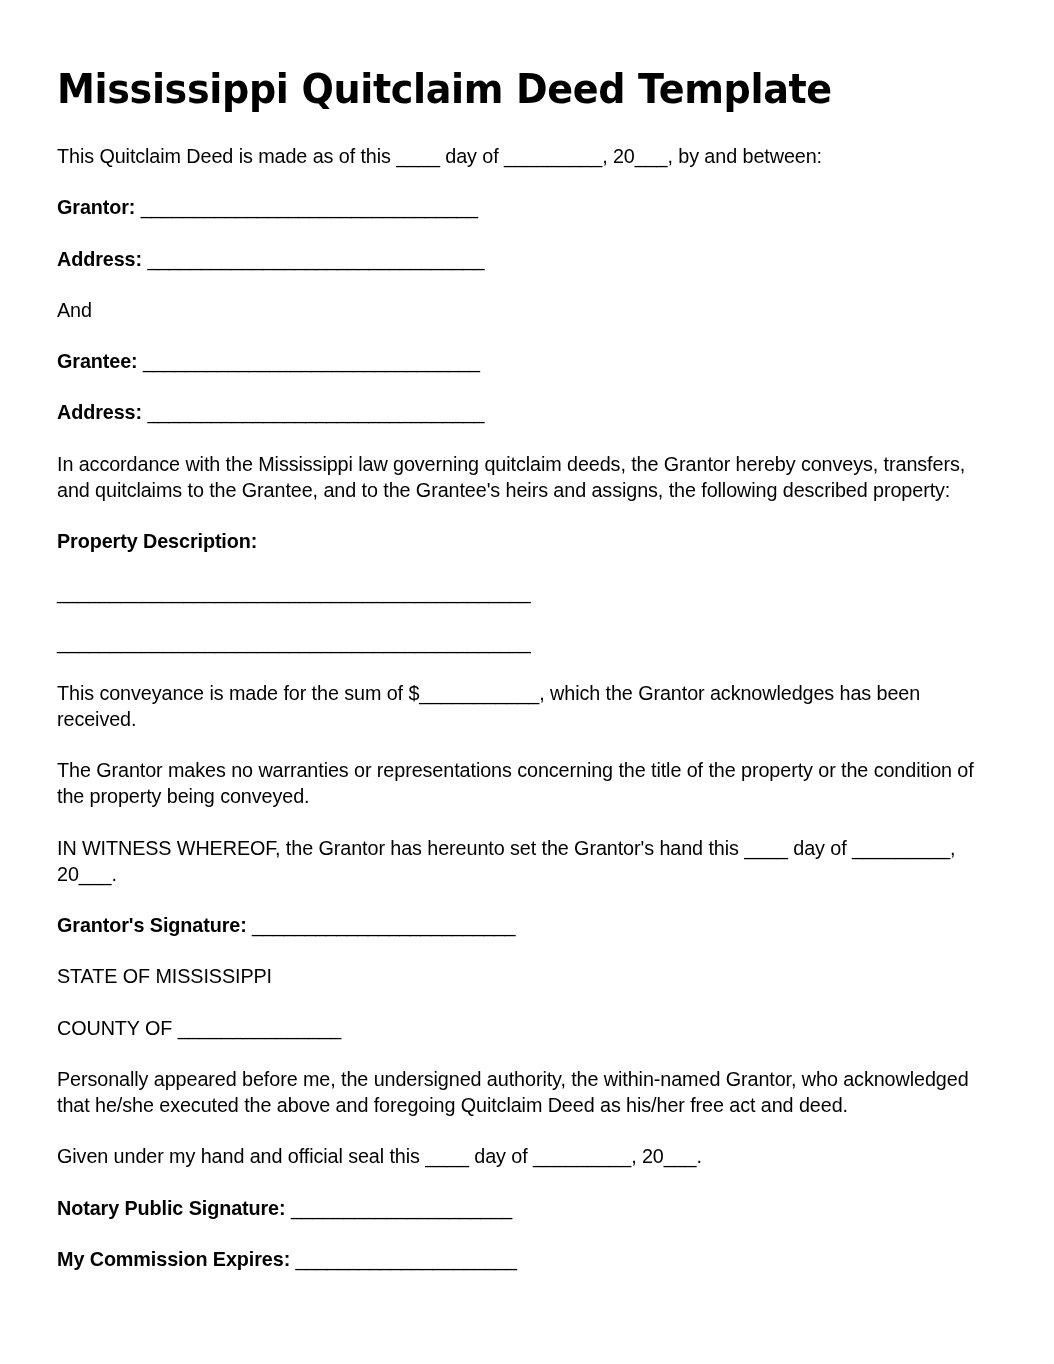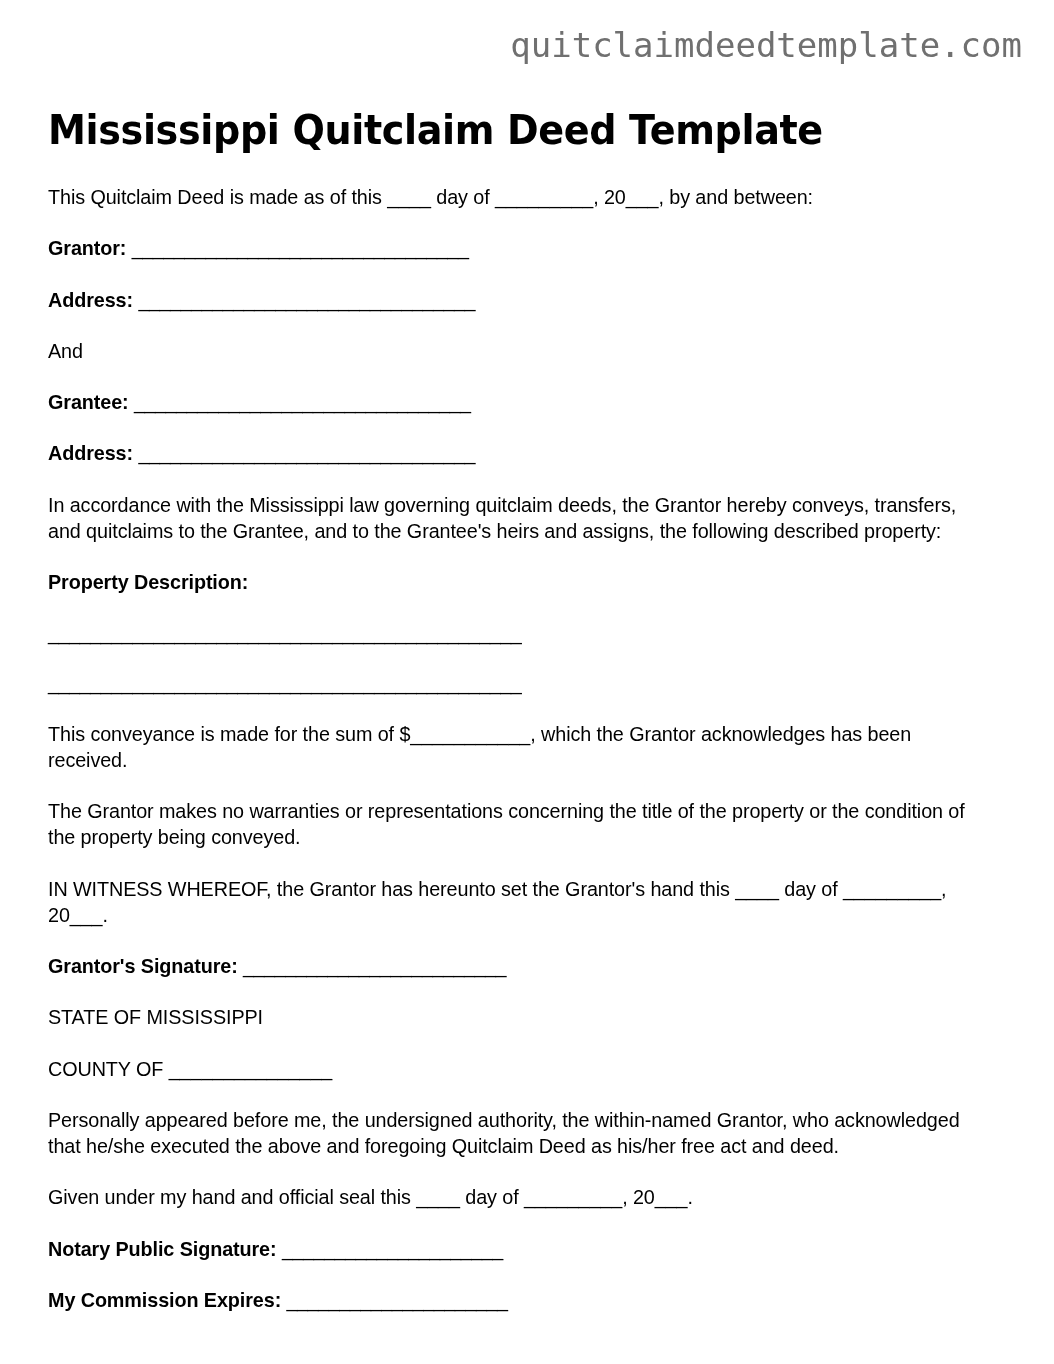--- a/index.html
+++ b/index.html
@@ -35,24 +35,23 @@
     letter-spacing: 0px;
     color: #707070;
     white-space: nowrap;
     line-height: 1;
     user-select: none;
   }
 
   
   .content {
     position: absolute;
-    left: 48px;
+    left: 57px;
     top: 66px;
     width: 930px;
-    margin-top: 41px;
   }
 
   h1.doc-title {
     font-family: "DejaVu Sans", sans-serif;
     font-weight: bold;
     font-size: 41px;
     line-height: 1.15;
     letter-spacing: -0.4px;
     margin: 0 0 30px 0;
     transform: scaleX(0.93);
@@ -96,21 +95,20 @@
     transform: scaleX(0.965);
     transform-origin: left top;
   }
   .blank-rule.first { margin-top: 22px; }
 </style>
 </head>
 <body>
 
 <div class="page">
 
-  <div class="watermark">quitclaimdeedtemplate.com</div>
 
   <div class="content">
 
     <h1 class="doc-title">Mississippi Quitclaim Deed Template</h1>
 
     <p class="para">This Quitclaim Deed is made as of this ____ day of _________, 20___, by and between:</p>
 
     <div class="field-line">
       <span class="lbl">Grantor:</span>
       <span class="blank">________________________________</span>

